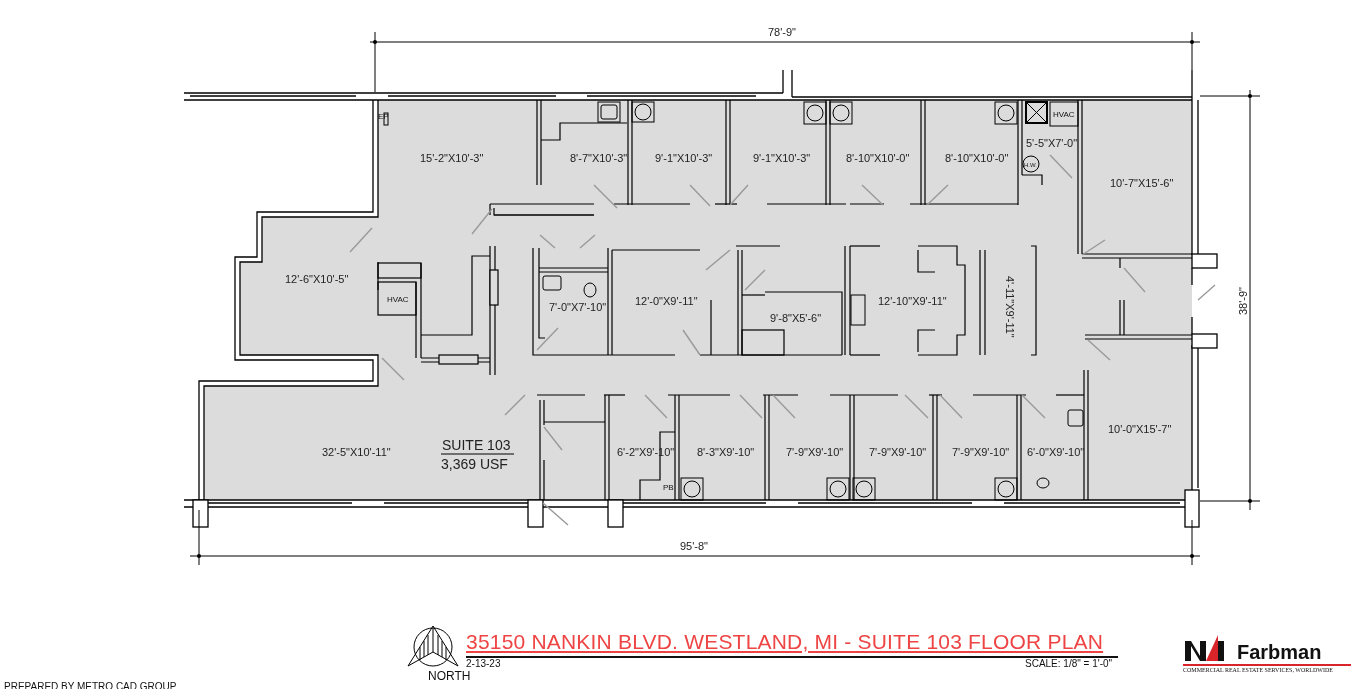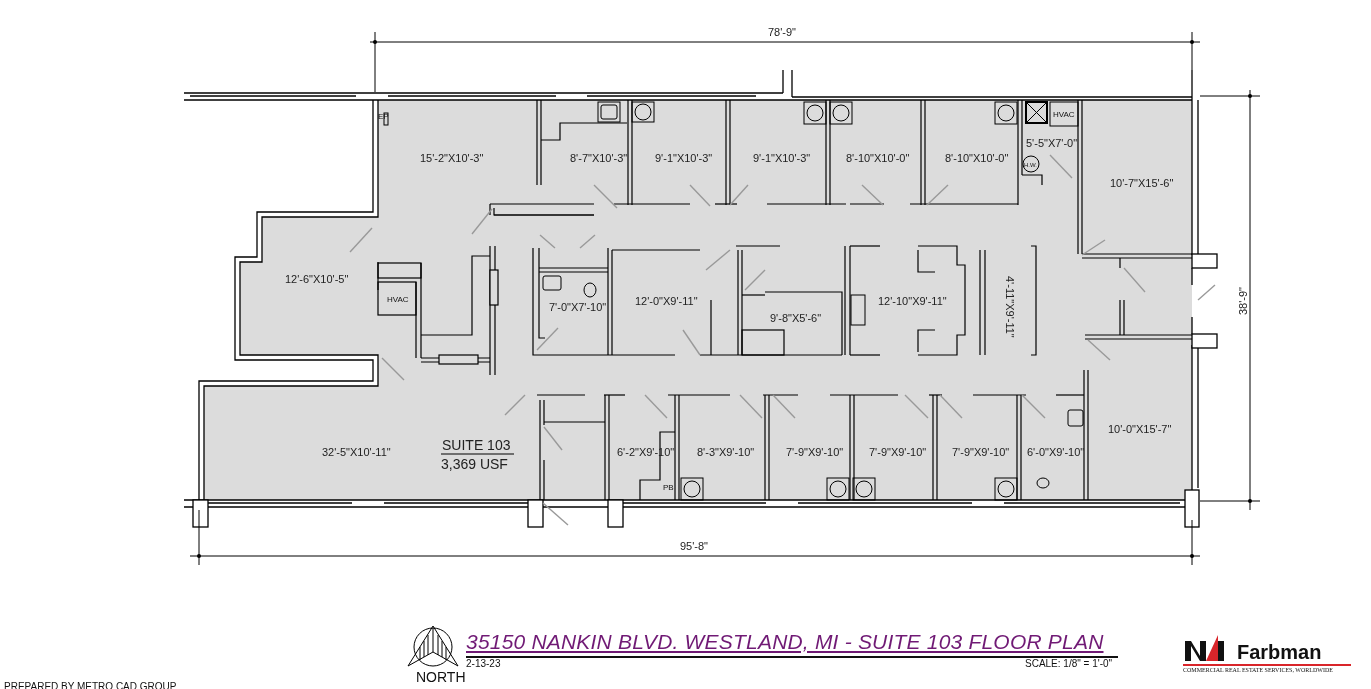--- a/index.html
+++ b/index.html
@@ -3,26 +3,26 @@
 <meta charset="utf-8">
 <style>
   html, body { margin:0; padding:0; background:#ffffff; }
   body { width:1371px; height:689px; position:relative; overflow:hidden; font-family:"Liberation Sans", sans-serif; }
   #plan { position:absolute; left:0; top:0; }
   .room-label { font-family:"Liberation Sans", sans-serif; font-size:11px; fill:#222; }
   .dim-label { font-family:"Liberation Sans", sans-serif; font-size:11px; fill:#222; }
   .small-label { font-family:"Liberation Sans", sans-serif; font-size:8px; fill:#111; }
   .suite-label { font-family:"Liberation Sans", sans-serif; font-size:14px; fill:#222; }
   .title-block { position:absolute; left:466px; top:630px; }
-  .title-text { font-size:21px; color:#701a75; text-decoration:underline; letter-spacing:0.2px; white-space:nowrap;font-style:italic; }
+  .title-text { font-size:21px; color:#ef4444; text-decoration:underline; letter-spacing:0.2px; white-space:nowrap; }
   .title-rule { position:absolute; left:466px; top:656px; width:652px; height:0; border-top:2px solid #111; }
   .date-text { position:absolute; left:466px; top:658px; font-size:10px; color:#111; }
   .scale-text { position:absolute; left:1025px; top:658px; font-size:10px; color:#111; }
   .prepared { position:absolute; left:4px; top:681px; font-size:10px; color:#111; }
-  .north-label { position:absolute; left:416px; top:669px; font-size:14px; color:#111; }
+  .north-label { position:absolute; left:428px; top:669px; font-size:12px; color:#111; }
   .logo { position:absolute; left:1183px; top:636px; width:175px; height:48px; }
   .logo-farbman { position:absolute; left:54px; top:5px; font-size:20px; font-weight:bold; color:#111;text-align:right; }
   .logo-tag { position:absolute; left:0; top:31px; font-family:"Liberation Serif", serif; font-size:6px; color:#111; white-space:nowrap; }
   .logo-redline { position:absolute; left:0; top:28px; width:168px; height:2px; background:#d9252a; }
 </style>
 </head>
 <body>
 
 <svg id="plan" width="1371" height="689" viewBox="0 0 1371 689" xmlns="http://www.w3.org/2000/svg">
 

